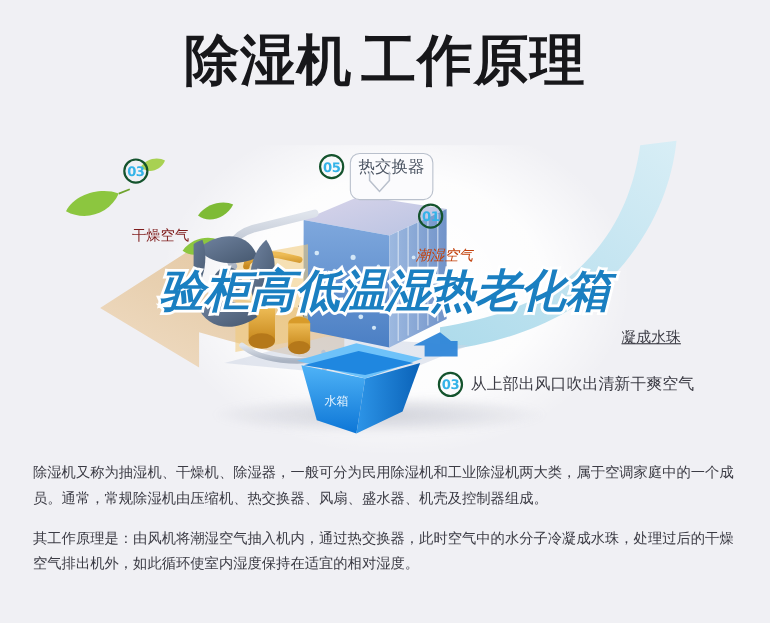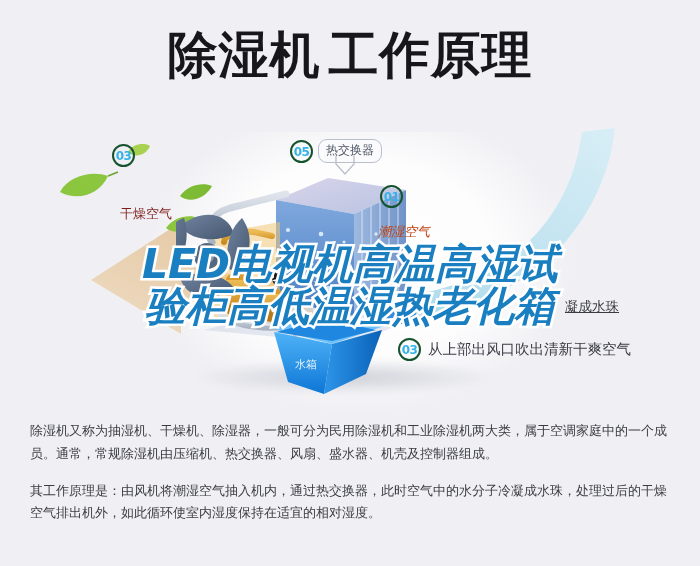--- a/index.html
+++ b/index.html
@@ -102,22 +102,22 @@
   }
   .cl-label.brown { color: #7f1d1d; }
   .cl-label.blue  { color: #c2410c; font-style: italic; }
 
   
   .bubble {
     position: absolute;
     background: #fbfbfd;
     border: 1.4px solid #b9c0cc;
     border-radius: 9px;
-    padding: 2px 7px 3px;
-    font-size: 12px;
+    padding: 2px 7px 20px;
+    font-size: 15px;
     color: #4d5664;
     white-space: nowrap;
     font-family: "DejaVu Sans", sans-serif;
   }
 
   
   .overlay-wrap {
     position: absolute;
     left: 0; top: 244px;
     width: 700px;
@@ -350,21 +350,20 @@
     <div class="cl-label" style="left:565px; top:186px; color:#3b3b44; font-size:13.5px;text-decoration:underline;">凝成水珠</div>
 
     <div style="position:absolute; left:398px; top:226px; display:flex; align-items:center; gap:7px;">
       <span class="badge hollow" style="position:relative; left:0; top:0;">03</span>
       <span style="color:#3b3b44; font-size:14.5px; white-space:nowrap; font-family:'DejaVu Sans',sans-serif;">从上部出风口吹出清新干爽空气</span>
     </div>
 
   </div>
 
   <div class="overlay-wrap">
-    <div class="overlay-line">LED电视机高温高湿试</div>
     <div class="overlay-line">验柜高低温湿热老化箱</div>
   </div>
 
   <div class="body-copy">
     <p>除湿机又称为抽湿机、干燥机、除湿器，一般可分为民用除湿机和工业除湿机两大类，属于空调家庭中的一个成员。通常，常规除湿机由压缩机、热交换器、风扇、盛水器、机壳及控制器组成。</p>
     <p>其工作原理是：由风机将潮湿空气抽入机内，通过热交换器，此时空气中的水分子冷凝成水珠，处理过后的干燥空气排出机外，如此循环使室内湿度保持在适宜的相对湿度。</p>
   </div>
 
 </div>
 

